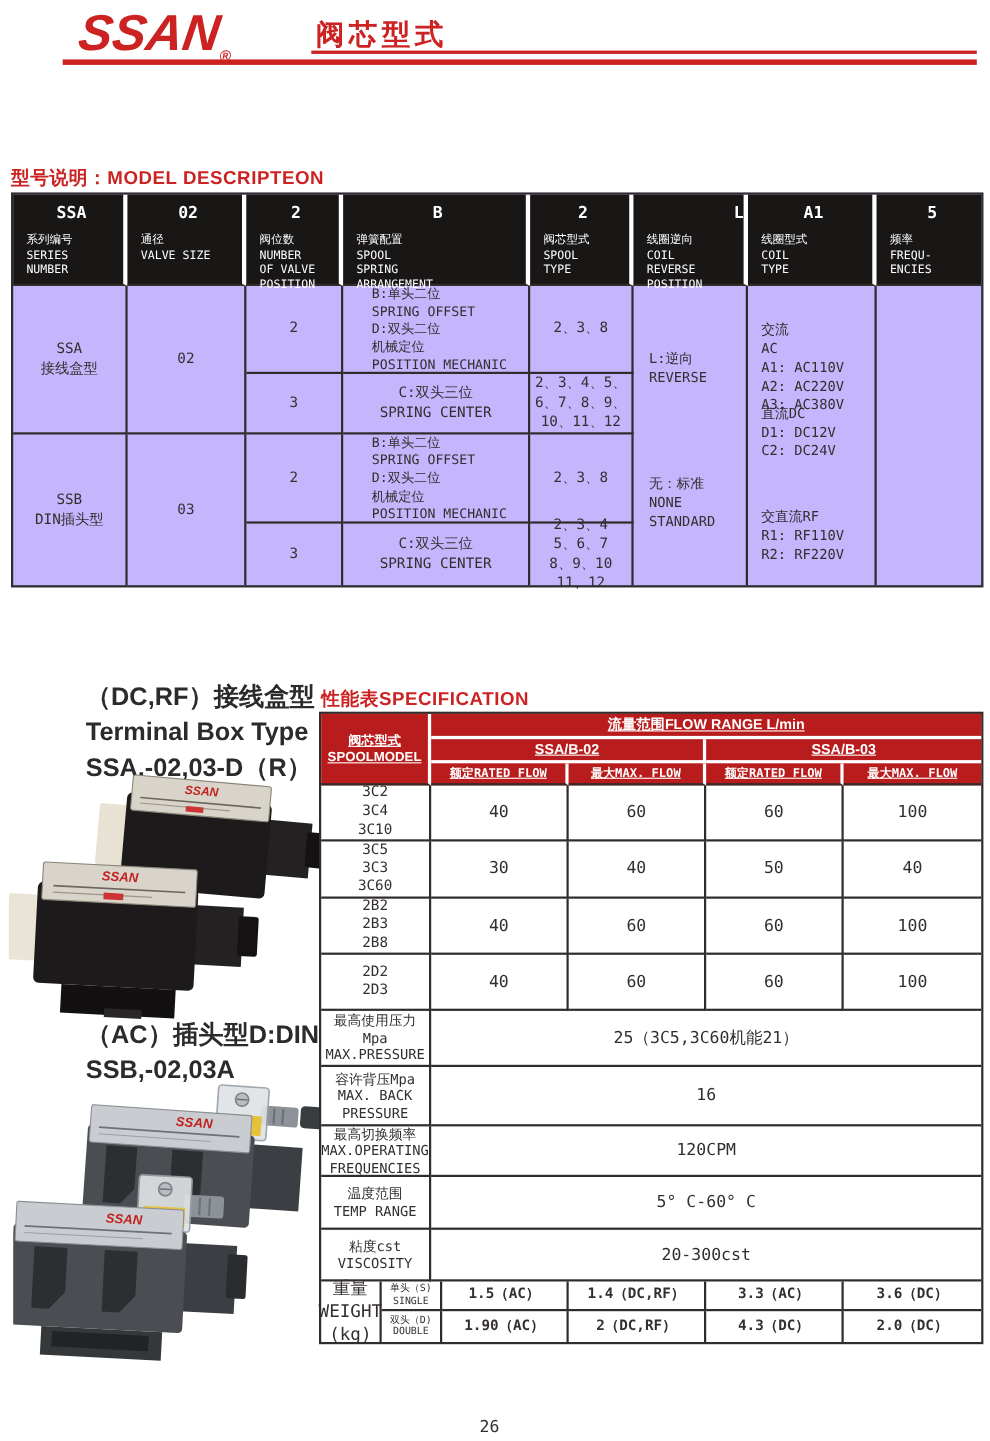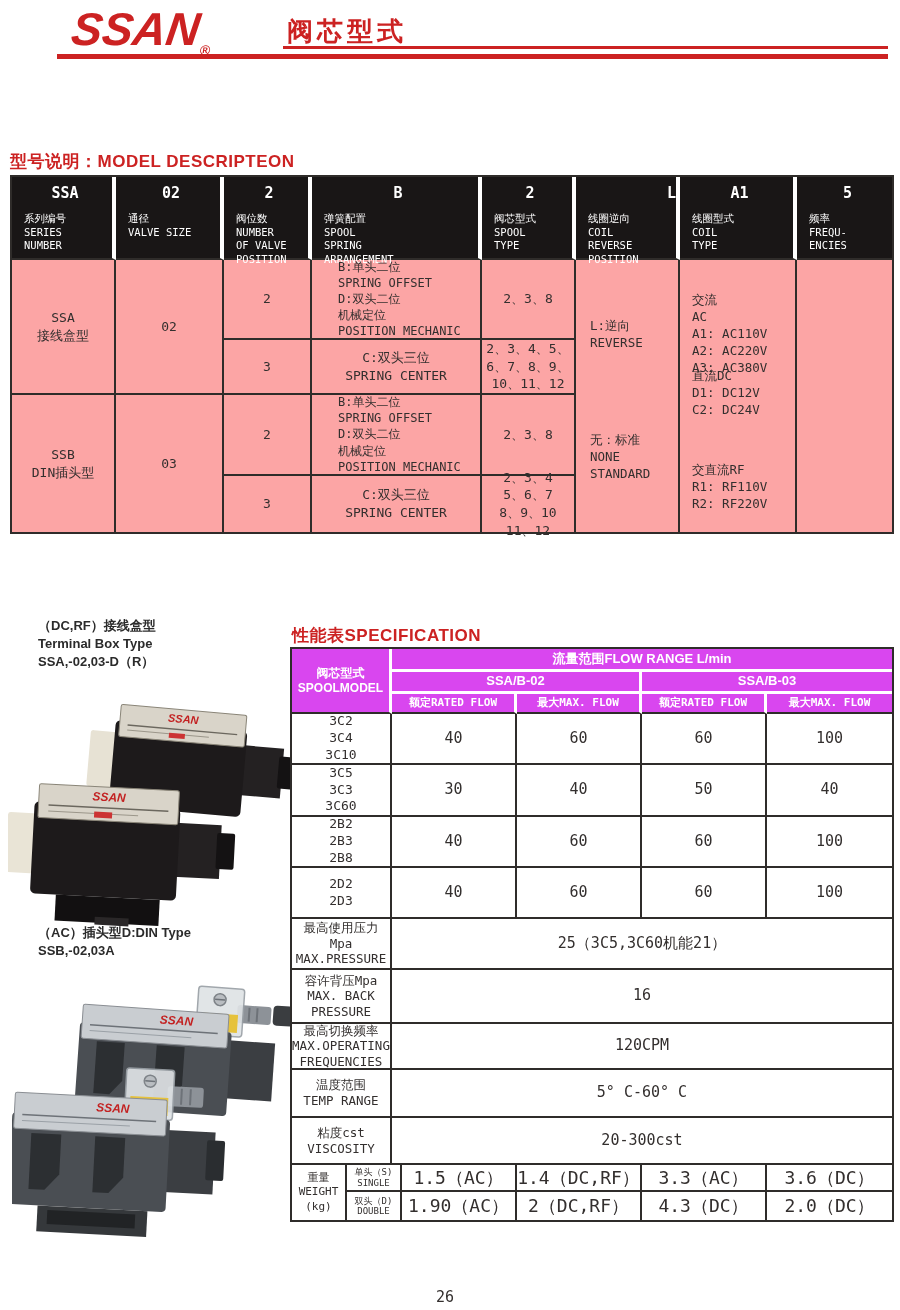--- a/index.html
+++ b/index.html
@@ -27,21 +27,21 @@
   .sec-title { position:absolute; color:#cc2222; font-size:17px; font-weight:bold; letter-spacing:0.5px; }
   .sec-title.model { left:10px; top:150px; }
   .sec-title.spec  { left:292px; top:624px; }
 
   
   .mtable {
     position:absolute; left:10px; top:175px;
     display:grid;
     grid-template-columns:104px 108px 88px 170px 94px 104px 117px 95px;
     grid-template-rows:83px 80px 55px 81px 56px;
-    border:2px solid #2f2c2a; background:#fca5a5;
+    border:2px solid #2f2c2a; background:#c4b5fd;
   }
   .mtable > div { border-right:2px solid #2f2c2a; border-bottom:2px solid #2f2c2a; }
   .mtable > div.nr { border-right:none; }
   .mtable > div.nb { border-bottom:none; }
   .hcell {
     background:#191616; color:#fff; padding:7px 6px 4px 12px;
     border-right:4px solid #fff !important; border-bottom:2px solid #2f2c2a !important;
   }
   .hcell.hlast { border-right:none !important; }
   .hcell .code { text-align:center; font-weight:bold; font-size:15px; margin-bottom:10px;
@@ -59,59 +59,59 @@
              color:#332f2e; white-space:pre-line; line-height:1.35; }
   .crev-top { position:absolute; top:58px;  left:14px; }
   .crev-bot { position:absolute; top:172px; left:14px; }
   .blk-ac   { position:absolute; top:32px;  left:12px; }
   .blk-dc   { position:absolute; top:108px; left:12px; }
   .blk-rf   { position:absolute; top:202px; left:12px; }
   .freq-top { position:absolute; top:95px;  left:0; width:100%; text-align:center; }
   .freq-bot { position:absolute; top:185px; left:0; width:100%; text-align:center; }
 
   
-  .caption { position:absolute; font-size:13px; font-weight:bold; color:#2b2b2b;
-             line-height:1.4; white-space:pre-line; }
+  .caption { position:absolute; font-size:23px; font-weight:bold; color:#2b2b2b;
+             line-height:1.4; white-space:pre-line;margin-left:40px; }
   .caption.c1 { left:38px; top:617px; }
   .caption.c2 { left:38px; top:924px; }
   .photo { position:absolute; }
   .photo.p1 { left:8px;  top:690px; }
   .photo.p2 { left:12px; top:978px; }
 
   
   .stable {
     position:absolute; left:290px; top:647px;
     display:grid;
     grid-template-columns:55px 45px 10px 115px 125px 125px 125px;
     grid-template-rows:23px 22px 20px 51px 52px 51px 51px 51px 54px 46px 48px 47px 27px 28px;
     border:2px solid #2f2c2a; background:#fff;
   }
   .stable > div { border-right:2px solid #2f2c2a; border-bottom:2px solid #2f2c2a; }
   .stable > div.nr { border-right:none; }
   .stable > div.nb { border-bottom:none; }
   .sh {
-    background:#d946ef; color:#fff; display:flex; align-items:center; justify-content:center;
+    background:#b91c1c; color:#fff; display:flex; align-items:center; justify-content:center;
     text-align:center; font-weight:bold; white-space:pre-line; line-height:1.25;
-    border-right:3px solid #fff !important; border-bottom:3px solid #fff !important;
+    border-right:3px solid #fff !important; border-bottom:3px solid #fff !important;text-decoration:underline;
   }
   .sh.re  { border-right:none !important; }
   .sh.bd  { border-bottom:2px solid #2f2c2a !important; }
   .sh.f13 { font-size:13px; }
   .sh.f12 { font-size:12px; }
   .sh.f11 { font-size:11px; font-family:"DejaVu Sans Mono", monospace; font-weight:bold; }
   .scell {
     display:flex; align-items:center; justify-content:center; text-align:center;
     font-family:"DejaVu Sans Mono", monospace; color:#332f2e;
     white-space:pre-line; line-height:1.3; font-size:15px;
   }
   .scell.model-lbl { font-size:13px; }
   .scell.prop-lbl  { font-size:12.5px; line-height:1.25; }
-  .scell.wlbl      { font-size:11px; }
+  .scell.wlbl      { font-size:16px; }
   .scell.wsub      { font-size:9px; line-height:1.15; }
-  .scell.wval      { font-size:18px; }
+  .scell.wval      { font-size:13px;font-weight:bold; }
 
   .page-num { position:absolute; left:436px; top:1288px; font-size:15px; color:#332f2e;
               font-family:"DejaVu Sans Mono", monospace; }
 </style>
 </head>
 <body>
 
 <div class="page">
 
   <div class="logo">

